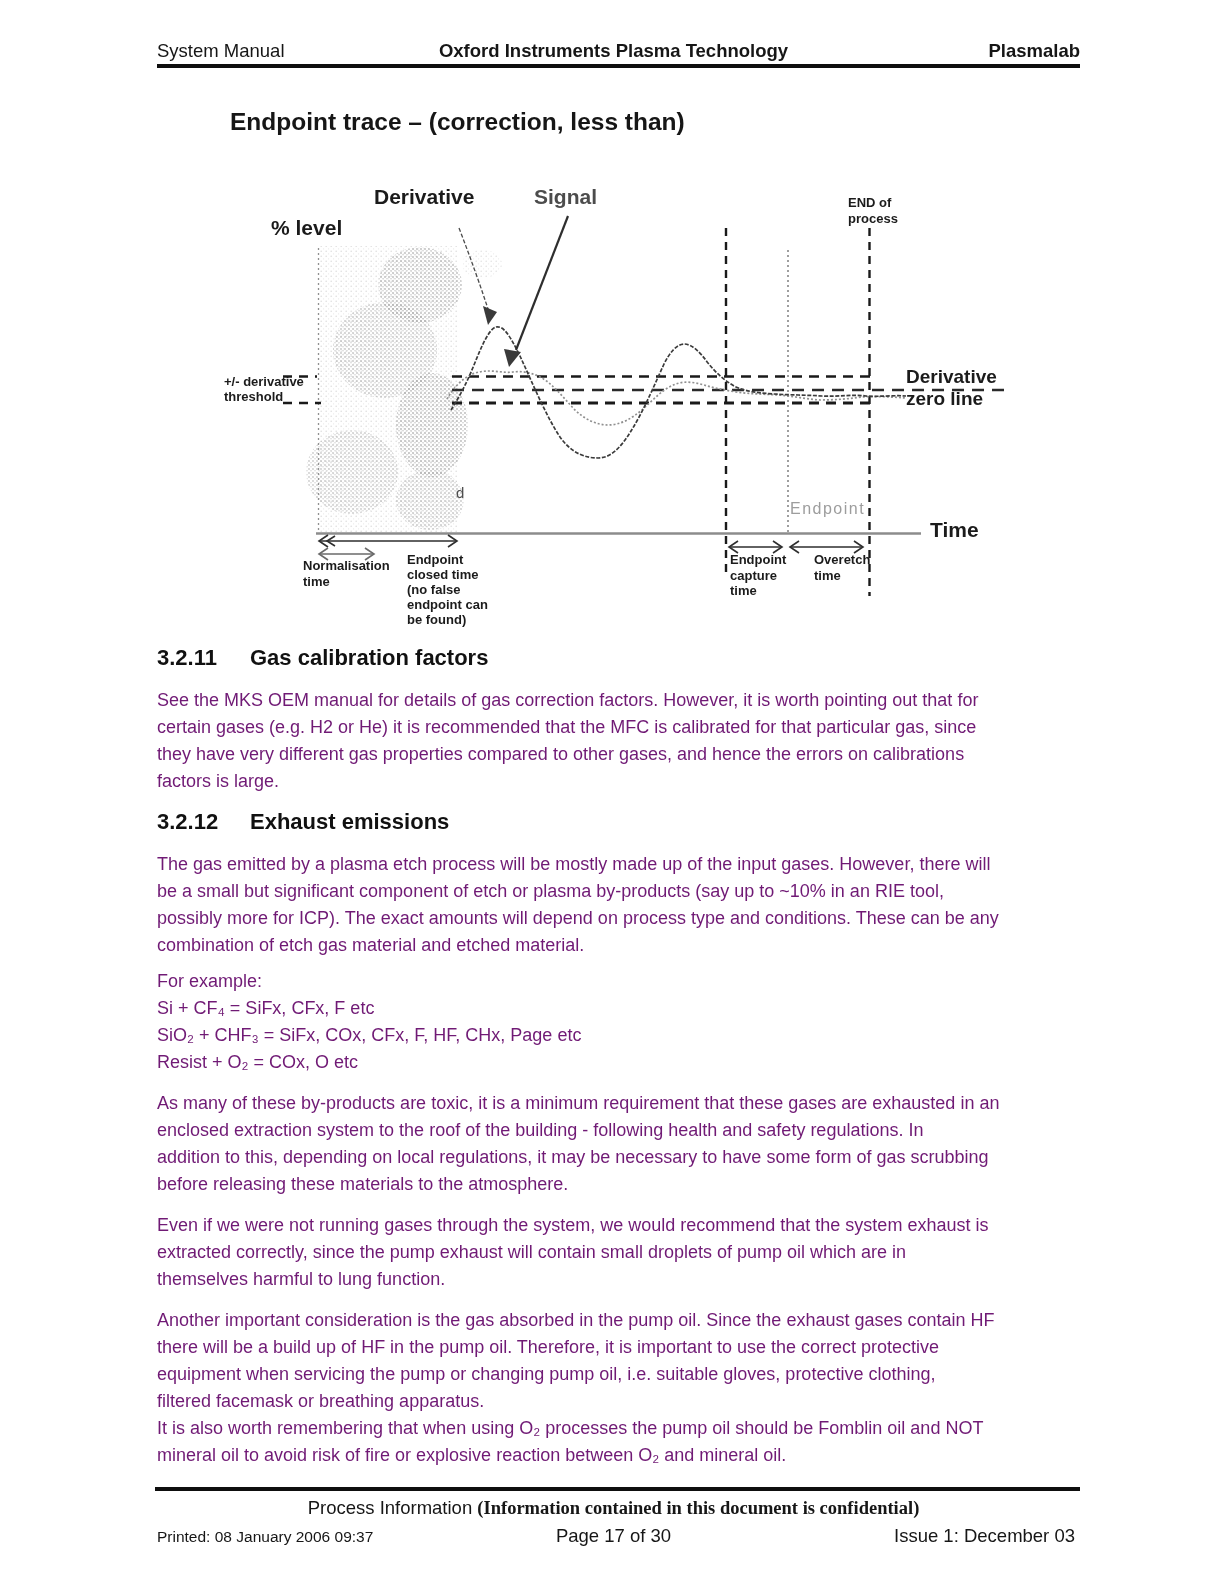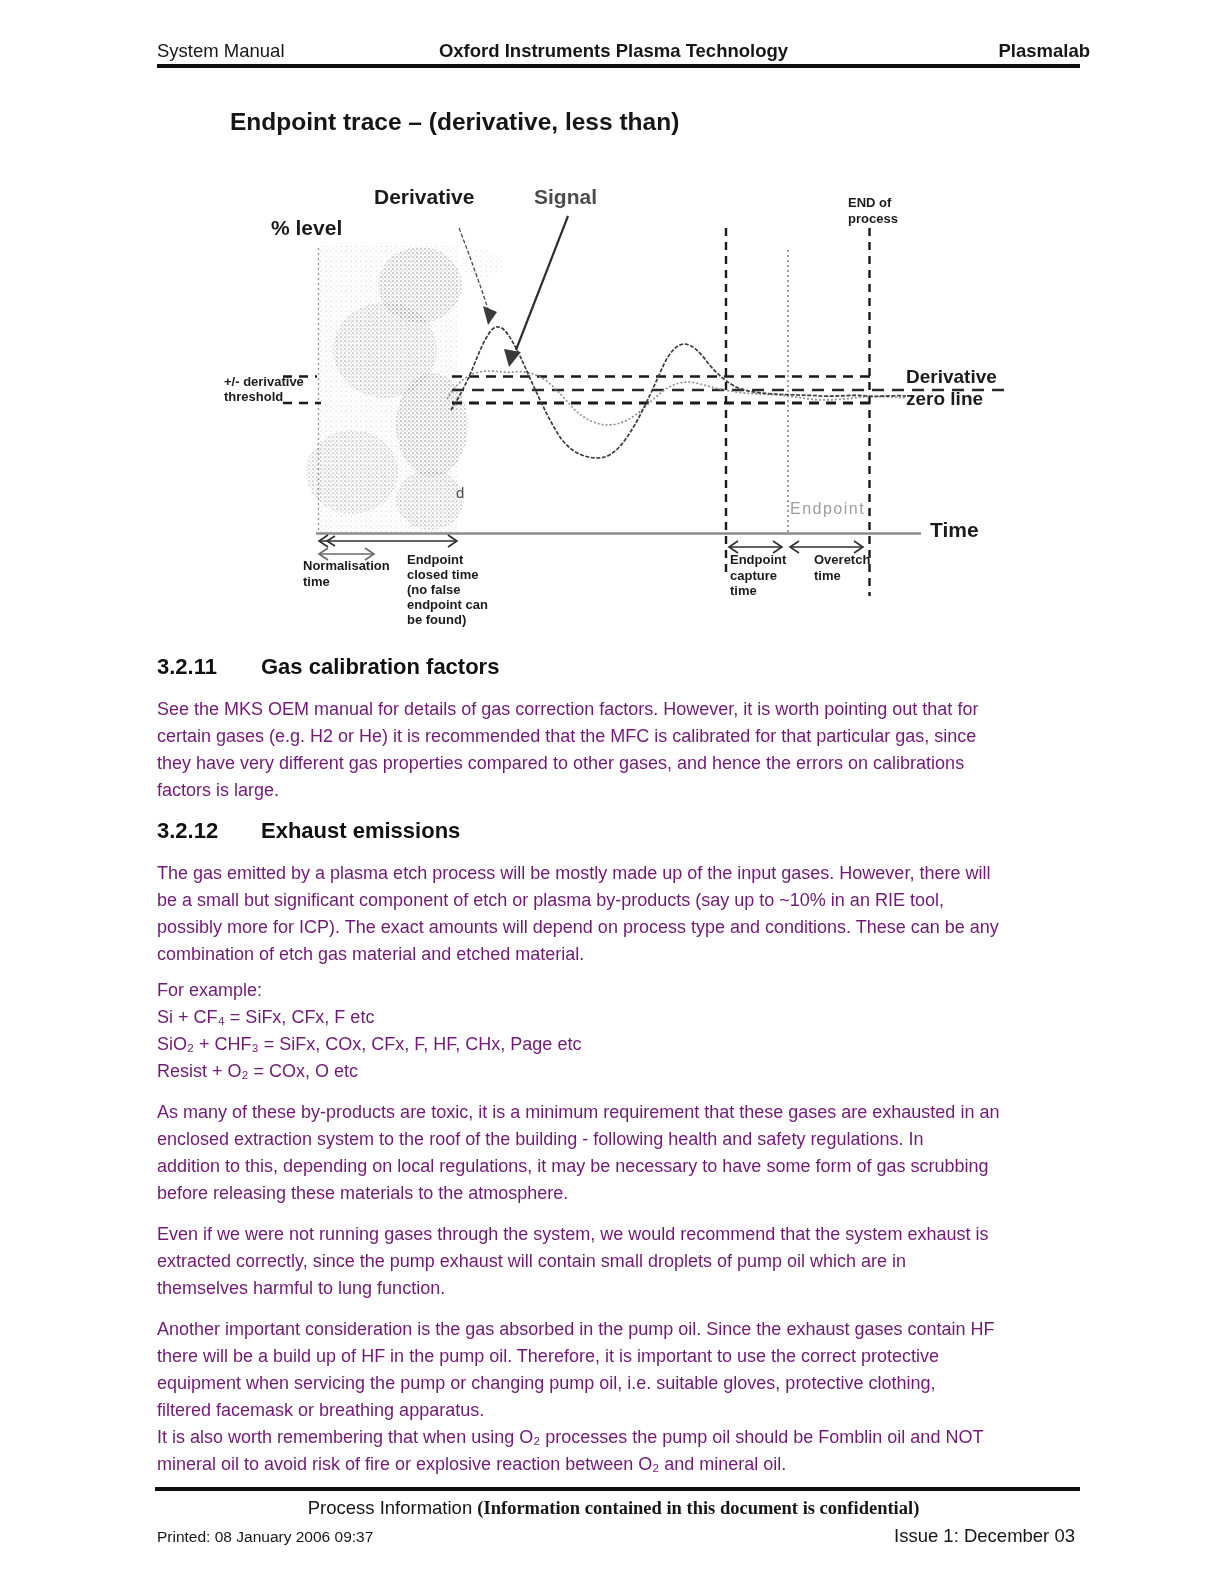--- a/index.html
+++ b/index.html
@@ -4,21 +4,21 @@
 <style>
   html,body{margin:0;padding:0;background:#e8e8e8;}
   .page{
     position:relative; width:1227px; height:1586px; background:#ffffff;
     font-family:"Liberation Sans","DejaVu Sans",sans-serif; color:#161616;
     overflow:hidden; margin:0 auto;
   }
   
   .hdr-left{position:absolute;left:157px;top:40px;font-size:18.5px;}
   .hdr-center{position:absolute;left:0;top:40px;width:1227px;text-align:center;font-size:18.5px;font-weight:bold;}
-  .hdr-right{position:absolute;right:137px;top:40px;font-size:18.5px;font-weight:bold;}
+  .hdr-right{position:absolute;right:147px;top:40px;font-size:18.5px;font-weight:bold;}
   .hdr-rule{position:absolute;left:157px;top:64px;width:923px;height:3.5px;background:#0e0e0e;}
   
   .fig{position:absolute;left:0;top:0;width:1227px;height:650px;}
   .fig-title{position:absolute;left:230px;top:108px;font-size:24.5px;font-weight:bold;margin:0;}
   .fig svg{position:absolute;left:0;top:0;}
   .lbl{position:absolute;font-weight:bold;color:#1b1b1b;white-space:pre-line;}
   .lbl-big{font-size:21px;line-height:23px;}
   .lbl-sm{font-size:13px;line-height:15.5px;}
   .lbl-ylab{left:271px;top:216px;}
   .lbl-deriv{left:374px;top:185px;}
@@ -29,21 +29,21 @@
   .lbl-zero{left:906px;top:366px;font-size:19px;line-height:21.5px;}
   .lbl-time{left:930px;top:518px;}
   .lbl-endpoint{left:790px;top:500px;font-size:16px;font-weight:normal;color:#9d9d9d;letter-spacing:1.5px;}
   .lbl-d{left:456px;top:484px;font-size:15px;font-weight:normal;color:#4e4e4e;}
   .lbl-norm{left:303px;top:558px;}
   .lbl-closed{left:407px;top:552px;line-height:15px;}
   .lbl-capture{left:730px;top:552px;}
   .lbl-overetch{left:814px;top:552px;}
   
   .content{position:absolute;left:157px;top:645px;width:990px;}
-  .sec-head{display:flex;font-size:22px;font-weight:bold;line-height:26px;margin:9px 0 16px 0;color:#111;gap:11px;}
+  .sec-head{display:flex;font-size:22px;font-weight:bold;line-height:26px;margin:0 0 16px 0;color:#111;}
   .sec-num{width:93px;flex:none;}
   .content p{font-size:18px;line-height:27px;margin:0 0 14px 0;white-space:pre;color:#701a75;}
   .content p.tight-above{margin-top:-5px;}
   
   .ftr-rule{position:absolute;left:155px;top:1487px;width:925px;height:4px;background:#0e0e0e;}
   .ftr-center{position:absolute;left:0;top:1497px;width:1227px;text-align:center;font-size:18.5px;}
   .ftr-center .bold{font-weight:bold;font-family:Liberation Serif, serif;}
   .ftr-printed{position:absolute;left:157px;top:1528px;font-size:15.5px;}
   .ftr-page{position:absolute;left:0;top:1525px;width:1227px;text-align:center;font-size:18.5px;}
   .ftr-issue{position:absolute;right:152px;top:1525px;font-size:18.5px;}
@@ -52,21 +52,21 @@
 <body>
 
 <div class="page">
 
   <div class="hdr-left">System Manual</div>
   <div class="hdr-center">Oxford Instruments Plasma Technology</div>
   <div class="hdr-right">Plasmalab</div>
   <div class="hdr-rule"></div>
 
   <section class="fig">
-    <h1 class="fig-title">Endpoint trace – (derivative, less than)</h1>
+    <h1 class="fig-title">Endpoint trace – (correction, less than)</h1>
 
     <svg width="1227" height="650" viewBox="0 0 1227 650">
       <defs>
         <pattern id="np1" width="5" height="5" patternUnits="userSpaceOnUse">
           <circle cx="1.2" cy="1.2" r="0.8" fill="#bdbdbd"></circle>
           <circle cx="3.6" cy="3.8" r="0.6" fill="#cfcfcf"></circle>
         </pattern>
         <pattern id="np2" width="4" height="4" patternUnits="userSpaceOnUse">
           <circle cx="1" cy="1" r="0.9" fill="#9f9f9f"></circle>
           <circle cx="3" cy="2.8" r="0.8" fill="#b6b6b6"></circle>
@@ -199,15 +199,16 @@
 It is also worth remembering that when using O₂ processes the pump oil should be Fomblin oil and NOT
 mineral oil to avoid risk of fire or explosive reaction between O₂ and mineral oil.</p>
   </main>
 
   <div class="ftr-rule"></div>
   <div class="ftr-center">
     <span>Process Information</span>
     <span class="bold">(Information contained in this document is confidential)</span>
   </div>
   <div class="ftr-printed">Printed: 08 January 2006 09:37</div>
+  <div class="ftr-page">Page 17 of 30</div>
   <div class="ftr-issue">Issue 1: December 03</div>
 
 </div>
 
 </body></html>

